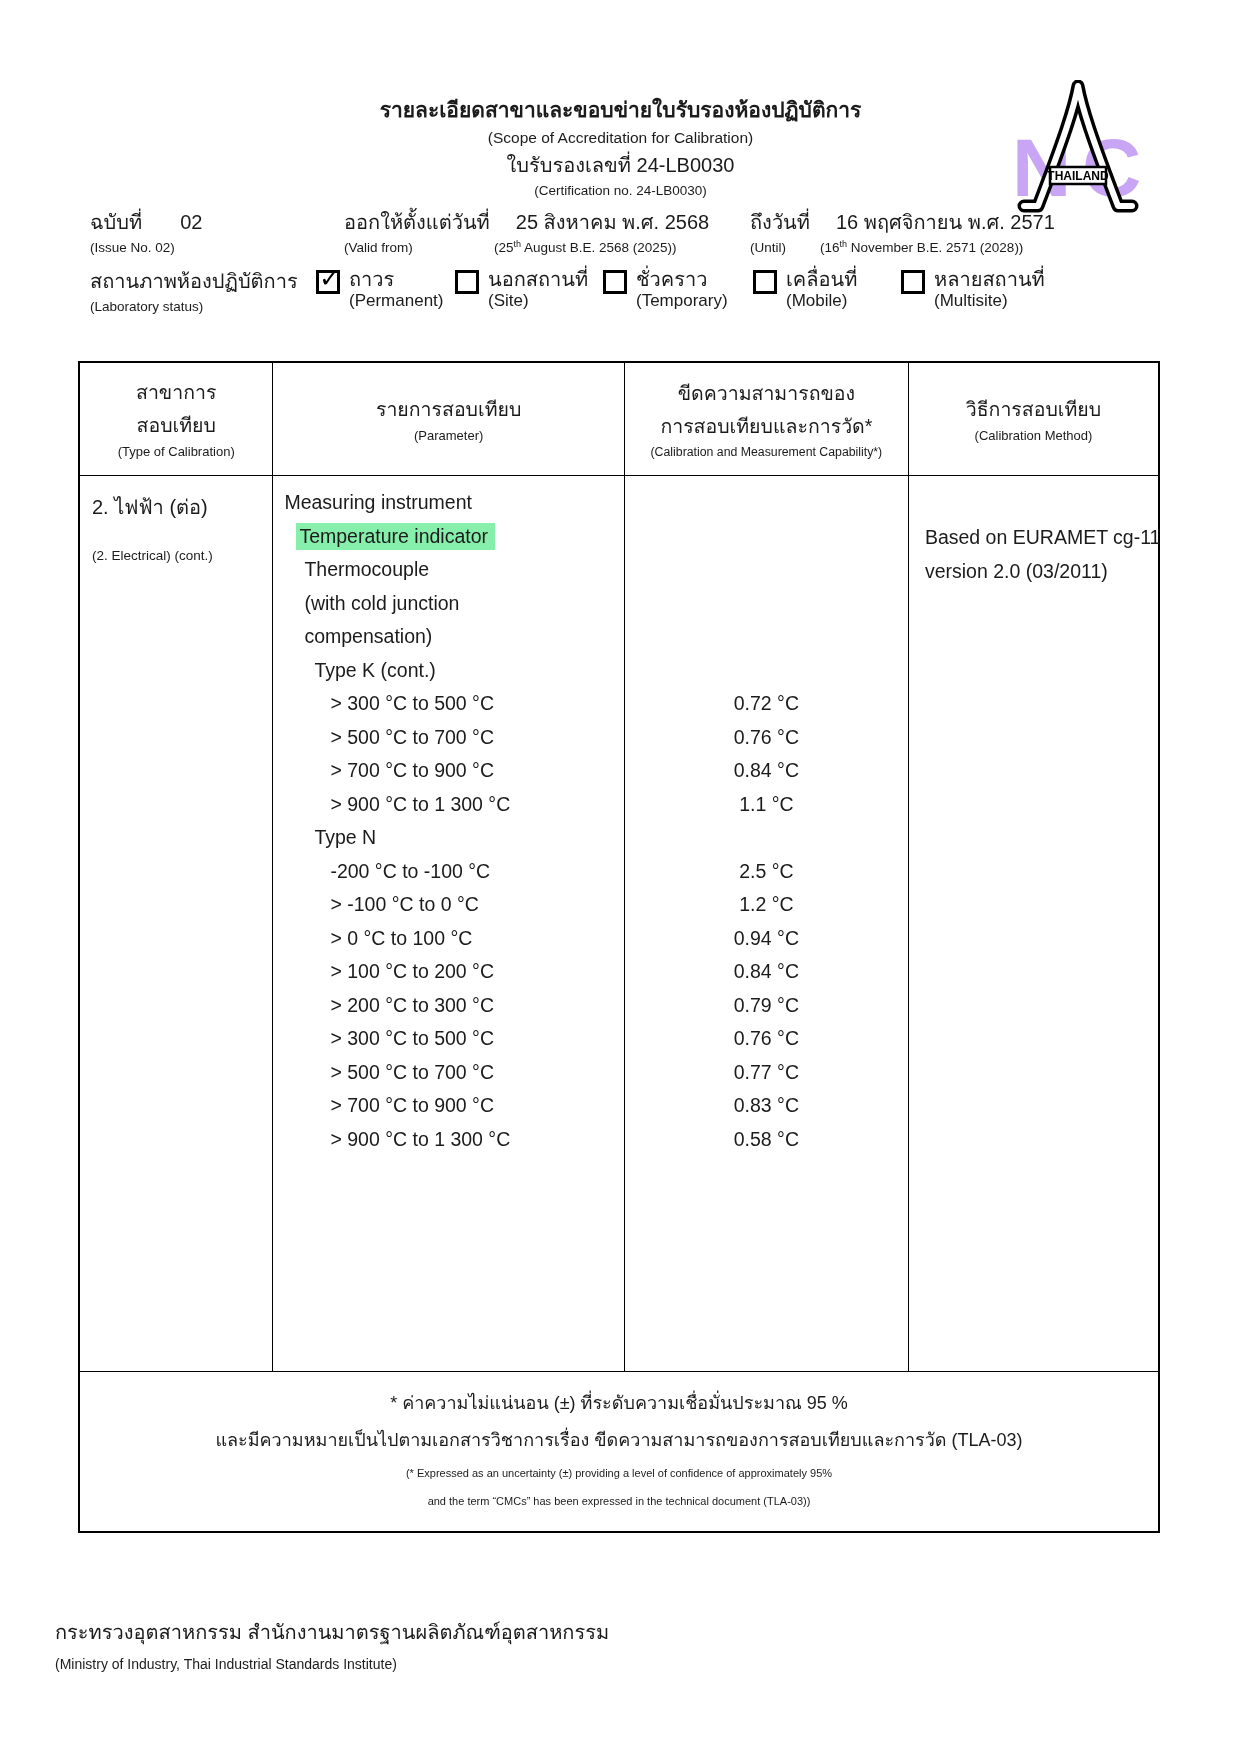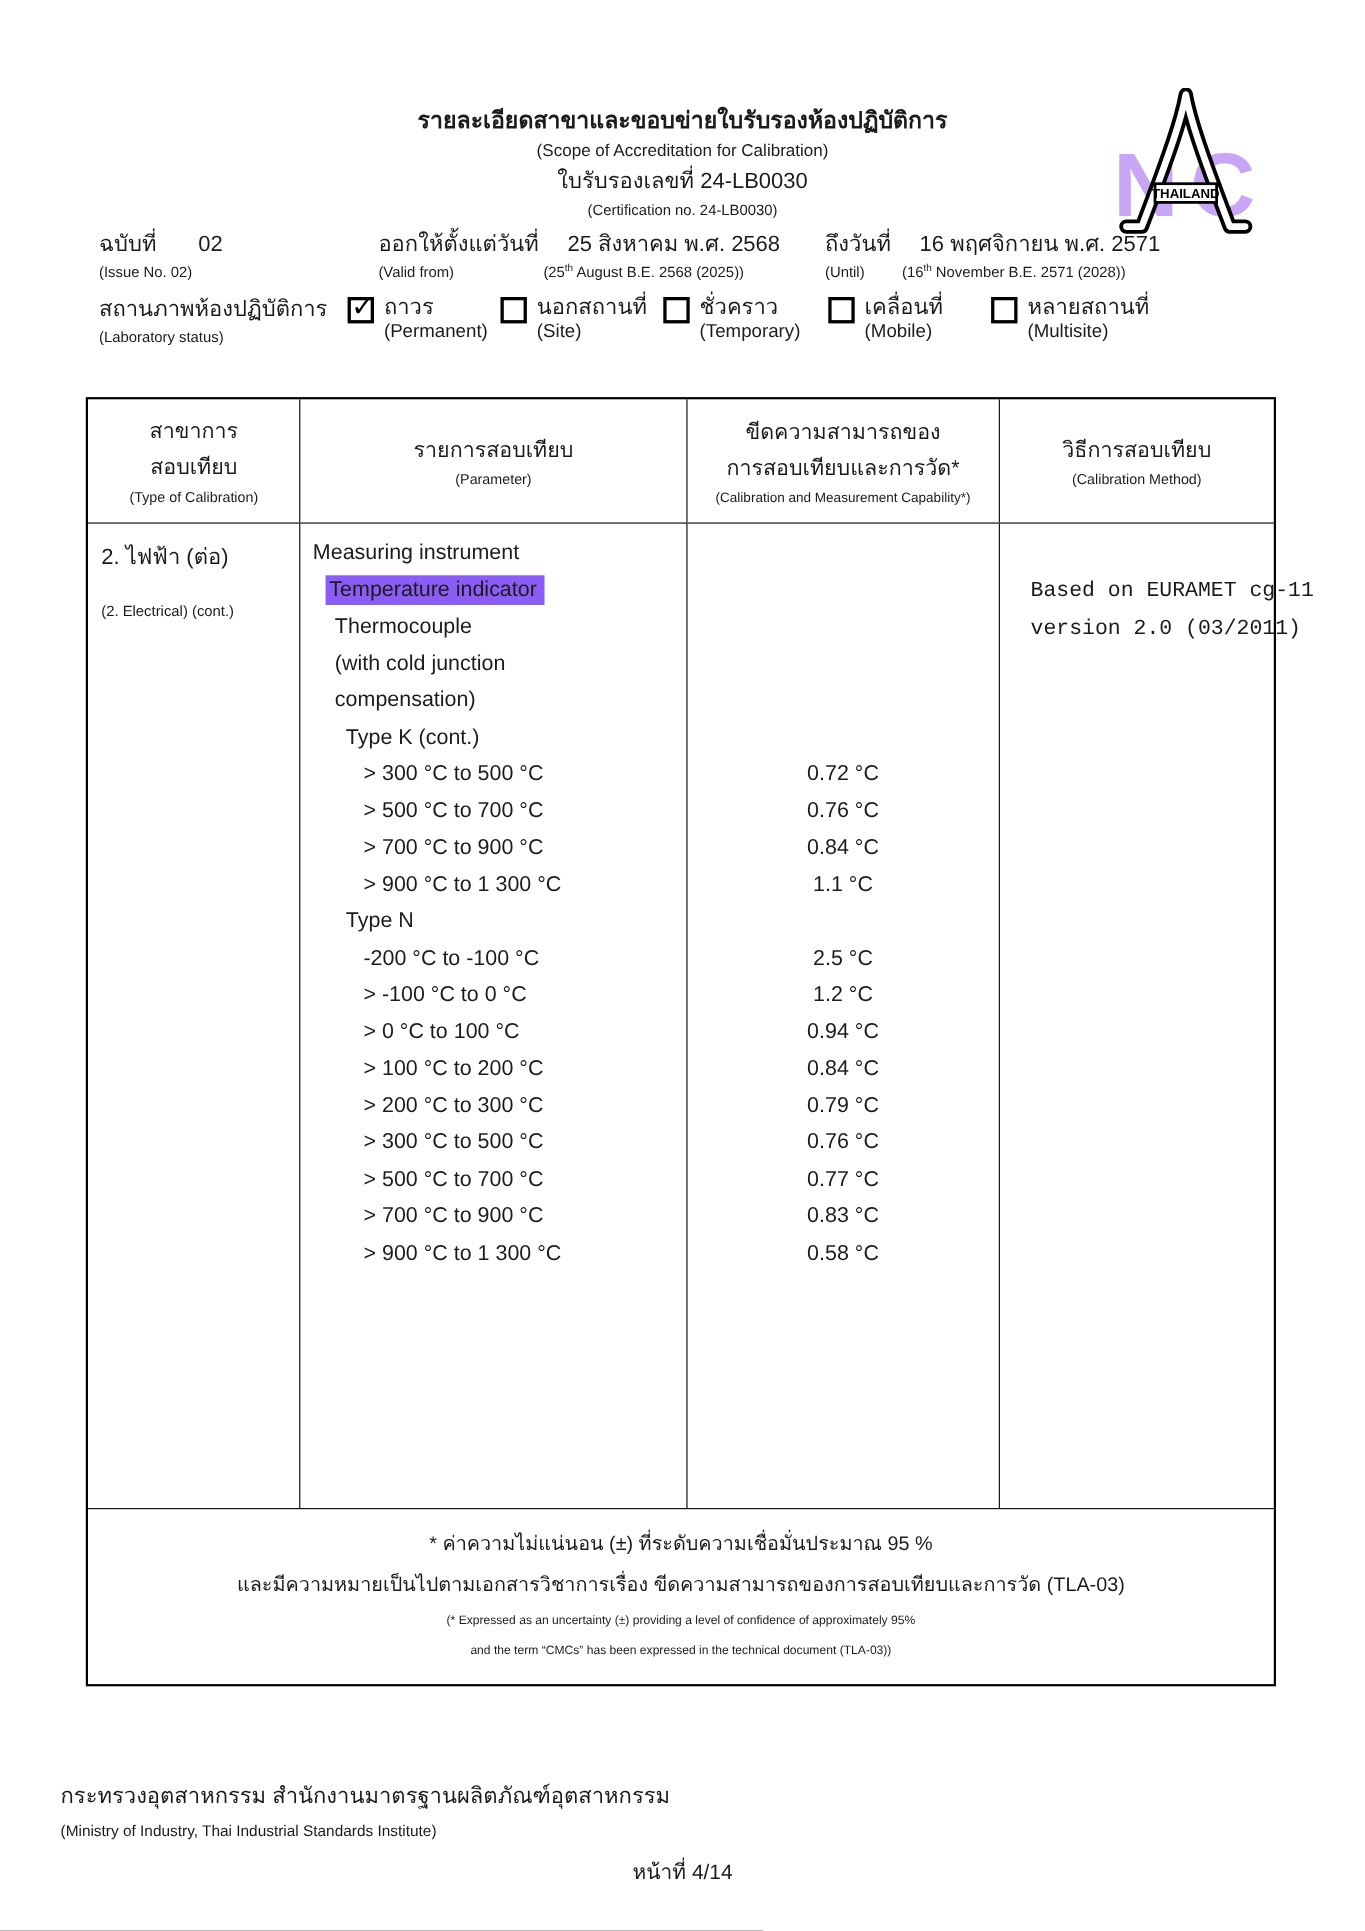--- a/index.html
+++ b/index.html
@@ -58,22 +58,22 @@
   .field-th{font-size:20px;line-height:30px;}
   .field-en{font-size:13.5px;line-height:20px;margin-top:24px;}
   .param-stack,.value-stack{padding-top:10px;}
   .param-line{font-size:19.5px;line-height:33.5px;height:33.5px;white-space:nowrap;}
   .value-line{font-size:19.5px;line-height:33.5px;height:33.5px;text-align:center;}
   .i0{padding-left:11px;}
   .i1{padding-left:23px;}
   .i2{padding-left:31px;}
   .i3{padding-left:41px;}
   .i4{padding-left:57px;}
-  .hl{background:#8b5cf6;padding:2px 7px 3px 3px;}
-  .method-cell{padding:44px 6px 0 28px;font-family:Liberation Mono, monospace;}
+  .hl{background:#86efac;padding:2px 7px 3px 3px;}
+  .method-cell{padding:44px 6px 0 16px;}
   .method-line{font-size:19.5px;line-height:34px;white-space:nowrap;}
   
   .t-note{border-top:1.5px solid #000;text-align:center;padding:13px 10px 16px 10px;}
   .note-th{font-size:18px;line-height:37px;}
   .note-en{font-size:11px;line-height:28px;}
   
   .ministry-th{position:absolute;left:55px;top:1616px;font-size:20px;white-space:nowrap;}
   .ministry-en{position:absolute;left:55px;top:1656px;font-size:14px;white-space:nowrap;}
   .page-num{position:absolute;left:0;top:1686px;width:100%;text-align:center;font-size:19px;}
 </style>
@@ -251,15 +251,14 @@
     <div class="t-note">
       <div class="note-th">* ค่าความไม่แน่นอน (±) ที่ระดับความเชื่อมั่นประมาณ 95 %</div>
       <div class="note-th">และมีความหมายเป็นไปตามเอกสารวิชาการเรื่อง ขีดความสามารถของการสอบเทียบและการวัด (TLA-03)</div>
       <div class="note-en">(* Expressed as an uncertainty (±) providing a level of confidence of approximately 95%</div>
       <div class="note-en">and the term “CMCs” has been expressed in the technical document (TLA-03))</div>
     </div>
   </div>
 
   <div class="ministry-th">กระทรวงอุตสาหกรรม  สำนักงานมาตรฐานผลิตภัณฑ์อุตสาหกรรม</div>
   <div class="ministry-en">(Ministry of Industry, Thai Industrial Standards Institute)</div>
-  <div class="page-num">หน้าที่ 4/14</div>
 
 </div>
 
 </body></html>

